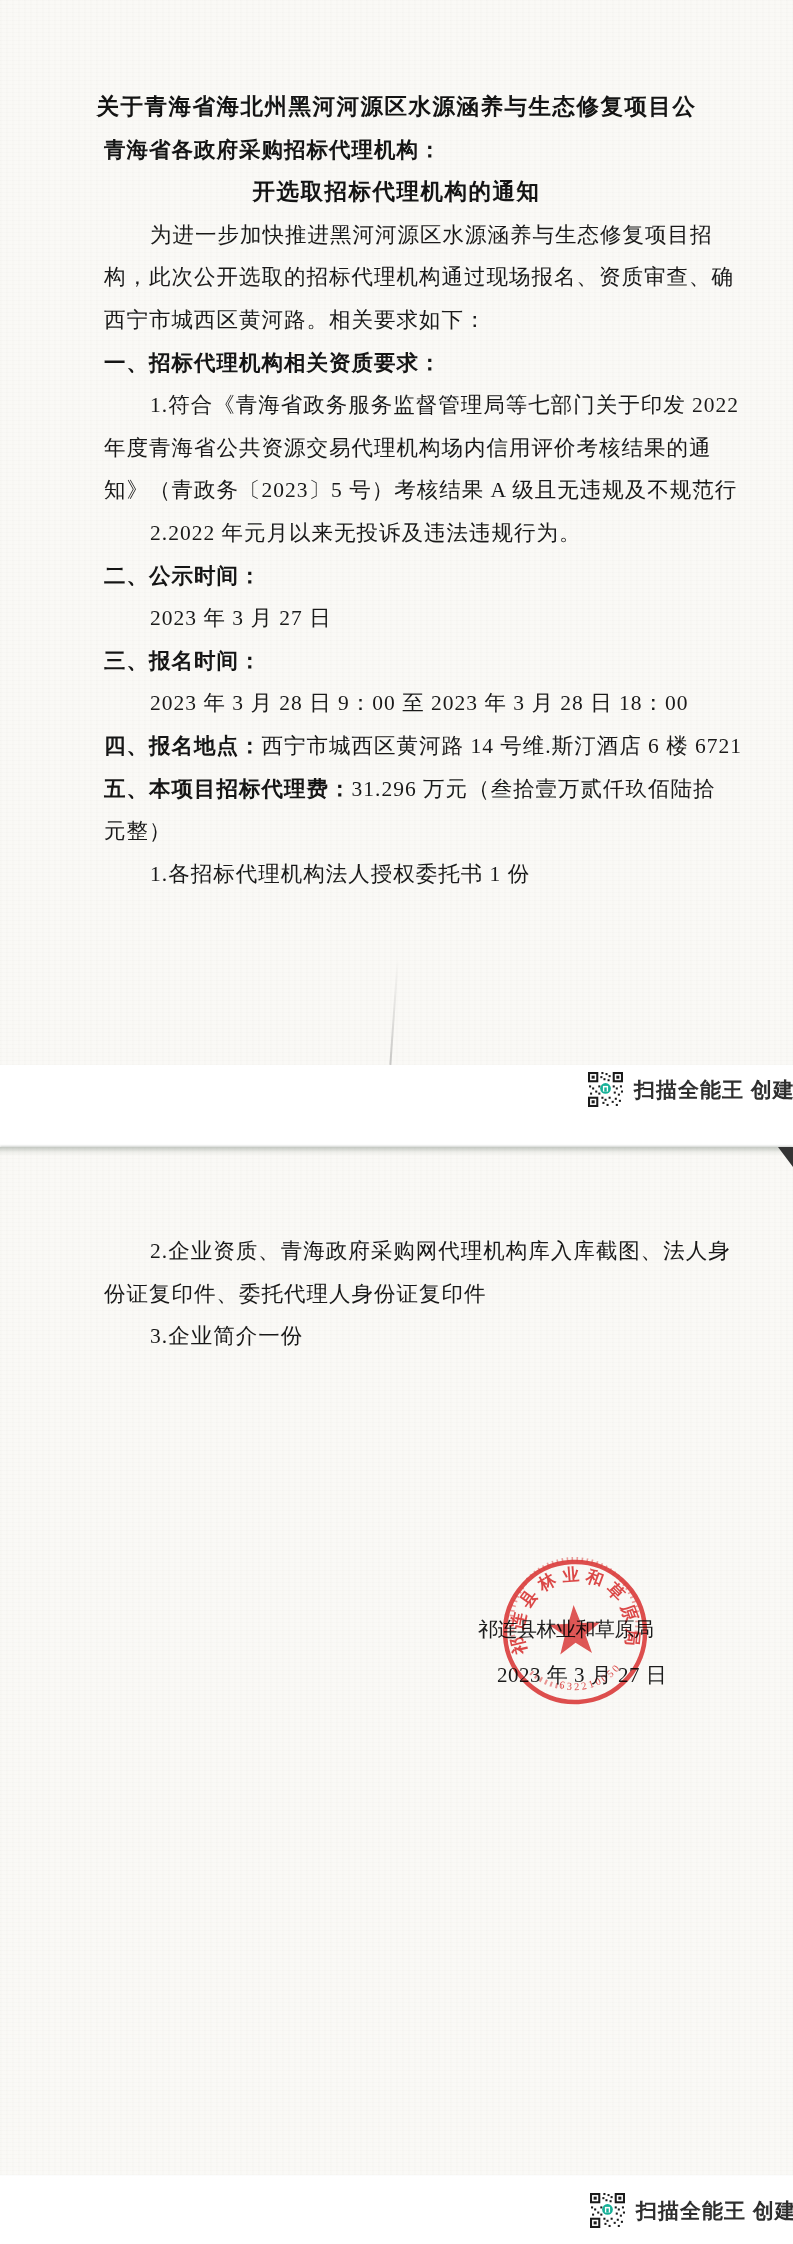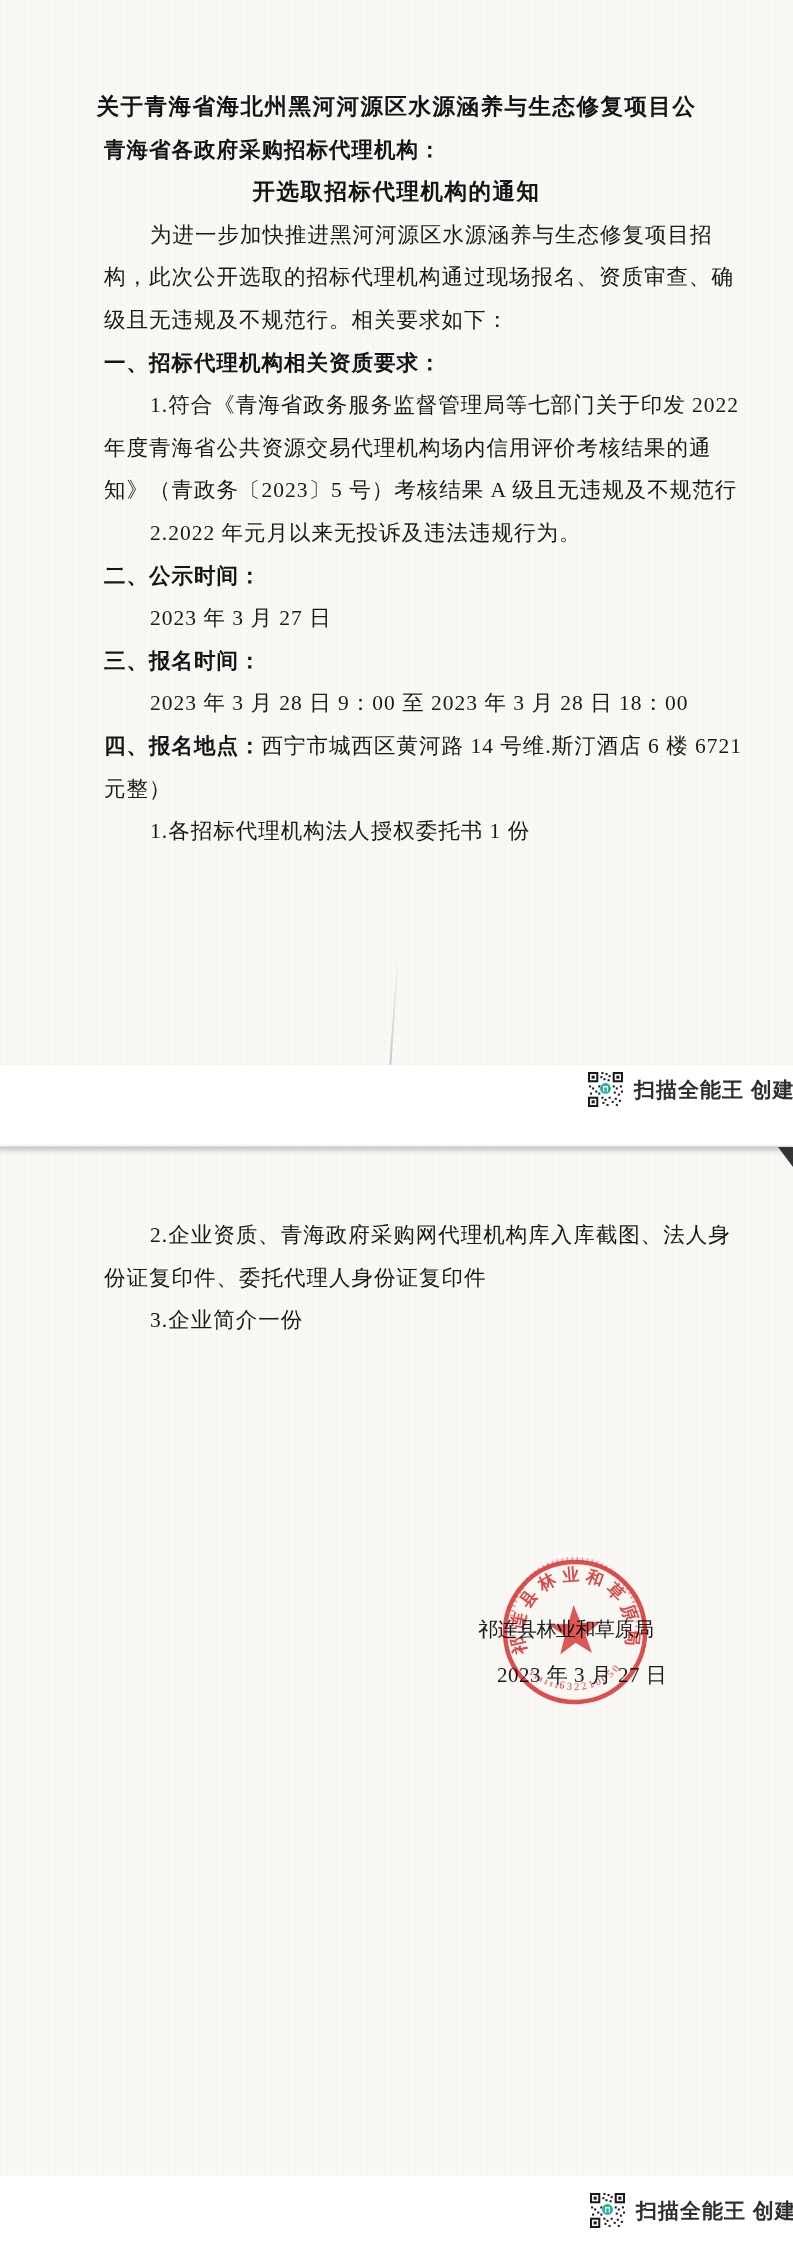--- a/index.html
+++ b/index.html
@@ -26,21 +26,21 @@
     position:absolute;top:0;right:0;width:15px;height:20px;background:#343434;
     clip-path:polygon(0 0,100% 0,100% 100%);
   }
   .crease{
     position:absolute;left:393px;bottom:0;width:2px;height:105px;
     background:linear-gradient(to top, rgba(90,90,90,0.30), transparent);
     transform:rotate(4deg);
   }
   .content{position:absolute;left:0;top:0;right:0;padding:0 44px 0 104px;}
   #page1 .content{padding-top:86px;}
-  #page2 .content{padding-top:67px;}
+  #page2 .content{padding-top:67px;margin-top:16px;}
   .line{
     height:42.6px;line-height:42.6px;font-size:21.5px;letter-spacing:1px;
     color:#191919;white-space:nowrap;
   }
   .line.title{
     font-weight:bold;text-align:center;font-size:22.5px;letter-spacing:1.5px;
     margin-left:-104px;margin-right:-44px;color:#141414;
   }
   .line.bold{font-weight:bold;color:#151515;}
   .line.indent{padding-left:46px;}
@@ -71,31 +71,32 @@
 </head>
 <body>
 
 <div class="page" id="page1">
   <div class="content" id="p1-lines">
       <div class="line title">关于青海省海北州黑河河源区水源涵养与生态修复项目公</div>
       <div class="line bold">青海省各政府采购招标代理机构：</div>
       <div class="line title">开选取招标代理机构的通知</div>
       <div class="line indent">为进一步加快推进黑河河源区水源涵养与生态修复项目招</div>
       <div class="line normal">构，此次公开选取的招标代理机构通过现场报名、资质审查、确</div>
-      <div class="line normal">级且无违规及不规范行。相关要求如下：</div>
+      <div class="line normal">西宁市城西区黄河路。相关要求如下：</div>
       <div class="line bold">一、招标代理机构相关资质要求：</div>
       <div class="line indent">1.符合《青海省政务服务监督管理局等七部门关于印发 2022</div>
       <div class="line normal">年度青海省公共资源交易代理机构场内信用评价考核结果的通</div>
       <div class="line normal">知》（青政务〔2023〕5 号）考核结果 A 级且无违规及不规范行</div>
       <div class="line indent">2.2022 年元月以来无投诉及违法违规行为。</div>
       <div class="line bold">二、公示时间：</div>
       <div class="line indent">2023 年 3 月 27 日</div>
       <div class="line bold">三、报名时间：</div>
       <div class="line indent">2023 年 3 月 28 日 9：00 至 2023 年 3 月 28 日 18：00</div>
       <div class="line "><span class="b">四、报名地点：</span><span>西宁市城西区黄河路 14 号维.斯汀酒店 6 楼 6721</span></div>
+      <div class="line "><span class="b">五、本项目招标代理费：</span><span>31.296 万元（叁拾壹万贰仟玖佰陆拾</span></div>
       <div class="line normal">元整）</div>
       <div class="line indent">1.各招标代理机构法人授权委托书 1 份</div>
     </div>
   <div class="crease"></div>
 </div>
 
 <div class="wm" id="wm1">
   <svg class="qr" viewBox="0 0 34 34">
     <rect x="0" y="0" width="34" height="34" fill="#ffffff"></rect>
     <rect x="0" y="0" width="10" height="10" fill="#1a1a1a"></rect>

